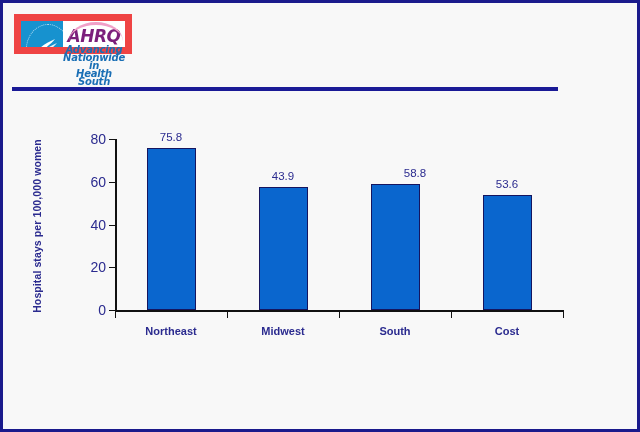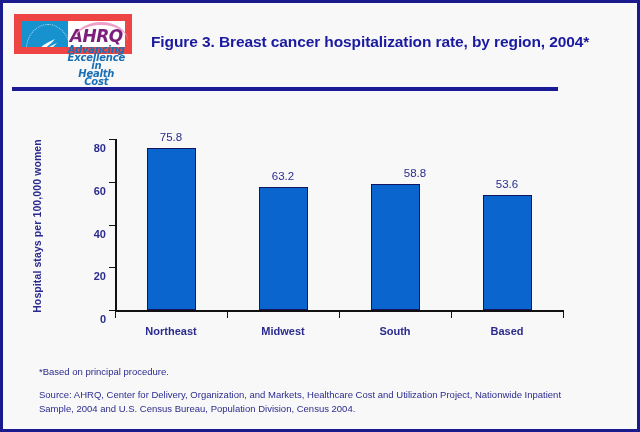--- a/index.html
+++ b/index.html
@@ -166,25 +166,24 @@
     width: 6px;
     height: 1px;
     background: #111111;
   }
   .y-label {
     position: absolute;
     right: 100%;
     margin-right: 9px;
     transform: translateY(-50%);
     font-family: "Liberation Sans", sans-serif;
-    font-weight: bold;
-    font-size: 11px;
+    font-weight: normal;
+    font-size: 14px;
     color: #2b2b8f;
     white-space: nowrap;
-    margin-top: 9px;
   }
   .x-tick {
     position: absolute;
     top: 173px;
     width: 1px;
     height: 6px;
     background: #111111;
   }
 
   .bar {
@@ -248,26 +247,25 @@
         <svg class="bird" viewBox="0 0 30 30">
           <path d="M3 20 C8 14, 14 10, 23 6 C18 12, 12 16, 5 22 Z" fill="#ffffff"></path>
           <path d="M4 24 C10 18, 16 14, 25 10 C20 16, 13 20, 6 25 Z" fill="#ffffff" opacity=".9"></path>
           <path d="M6 27 C12 22, 18 19, 27 15 C22 21, 15 24, 8 28 Z" fill="#ffffff" opacity=".8"></path>
         </svg>
       </div>
       <div id="logo-text">
         <div id="logo-arc"></div>
         <div id="ahrq-word">AHRQ</div>
         <div class="tagline">Advancing</div>
-        <div class="tagline">Excellence in</div>
-        <div class="tagline">Health Cost</div>
+        <div class="tagline">Nationwide in</div>
+        <div class="tagline">Health South</div>
       </div>
     </div>
 
-    <div id="figure-title">Figure 3. Breast cancer hospitalization rate, by region, 2004*</div>
     <div id="header-rule"></div>
   </div>
 
   <div id="chart">
     <div id="y-axis-title">Hospital stays per 100,000 women</div>
 
     <div id="plot">
       <div id="y-axis-line"></div>
       <div id="x-axis-line"></div>
 
@@ -283,29 +281,25 @@
         <div class="y-label" style="top: 0px;">80</div>
         <div class="x-tick" style="left: 0px;"></div>
         <div class="x-tick" style="left: 112px;"></div>
         <div class="x-tick" style="left: 224px;"></div>
         <div class="x-tick" style="left: 336px;"></div>
         <div class="x-tick" style="left: 448px;"></div>
         <div class="bar" style="left: 31.5px; top: 8.9775px; width: 49px; height: 162.023px; background: rgb(10, 102, 206); border-color: rgb(21, 21, 95);"></div>
         <div class="bar-value" style="left: 56px; top: -8.0225px;">75.8</div>
         <div class="cat-label" style="left: 56px;">Northeast</div>
         <div class="bar" style="left: 143.5px; top: 48.3075px; width: 49px; height: 122.692px; background: rgb(10, 102, 206); border-color: rgb(21, 21, 95);"></div>
-        <div class="bar-value" style="left: 168px; top: 31.3075px;">63.2</div>
+        <div class="bar-value" style="left: 168px; top: 31.3075px;">43.9</div>
         <div class="cat-label" style="left: 168px;">Midwest</div>
         <div class="bar" style="left: 255.5px; top: 45.315px; width: 49px; height: 125.685px; background: rgb(10, 102, 206); border-color: rgb(21, 21, 95);"></div>
         <div class="bar-value" style="left: 280px; top: 28.315px; margin-left: 20px;">58.8</div>
         <div class="cat-label" style="left: 280px;">South</div>
         <div class="bar" style="left: 367.5px; top: 56.43px; width: 49px; height: 114.57px; background: rgb(10, 102, 206); border-color: rgb(21, 21, 95);"></div>
         <div class="bar-value" style="left: 392px; top: 39.43px;">53.6</div>
-        <div class="cat-label" style="left: 392px;">Based</div>
+        <div class="cat-label" style="left: 392px;">Cost</div>
       </div>
   </div>
 
-  <div id="notes">
-    <div id="footnote">*Based on principal procedure.</div>
-    <div id="source">Source: AHRQ, Center for Delivery, Organization, and Markets, Healthcare Cost and Utilization Project, Nationwide Inpatient Sample, 2004 and U.S. Census Bureau, Population Division, Census 2004.</div>
-  </div>
 
 </div>
 
 </body></html>

